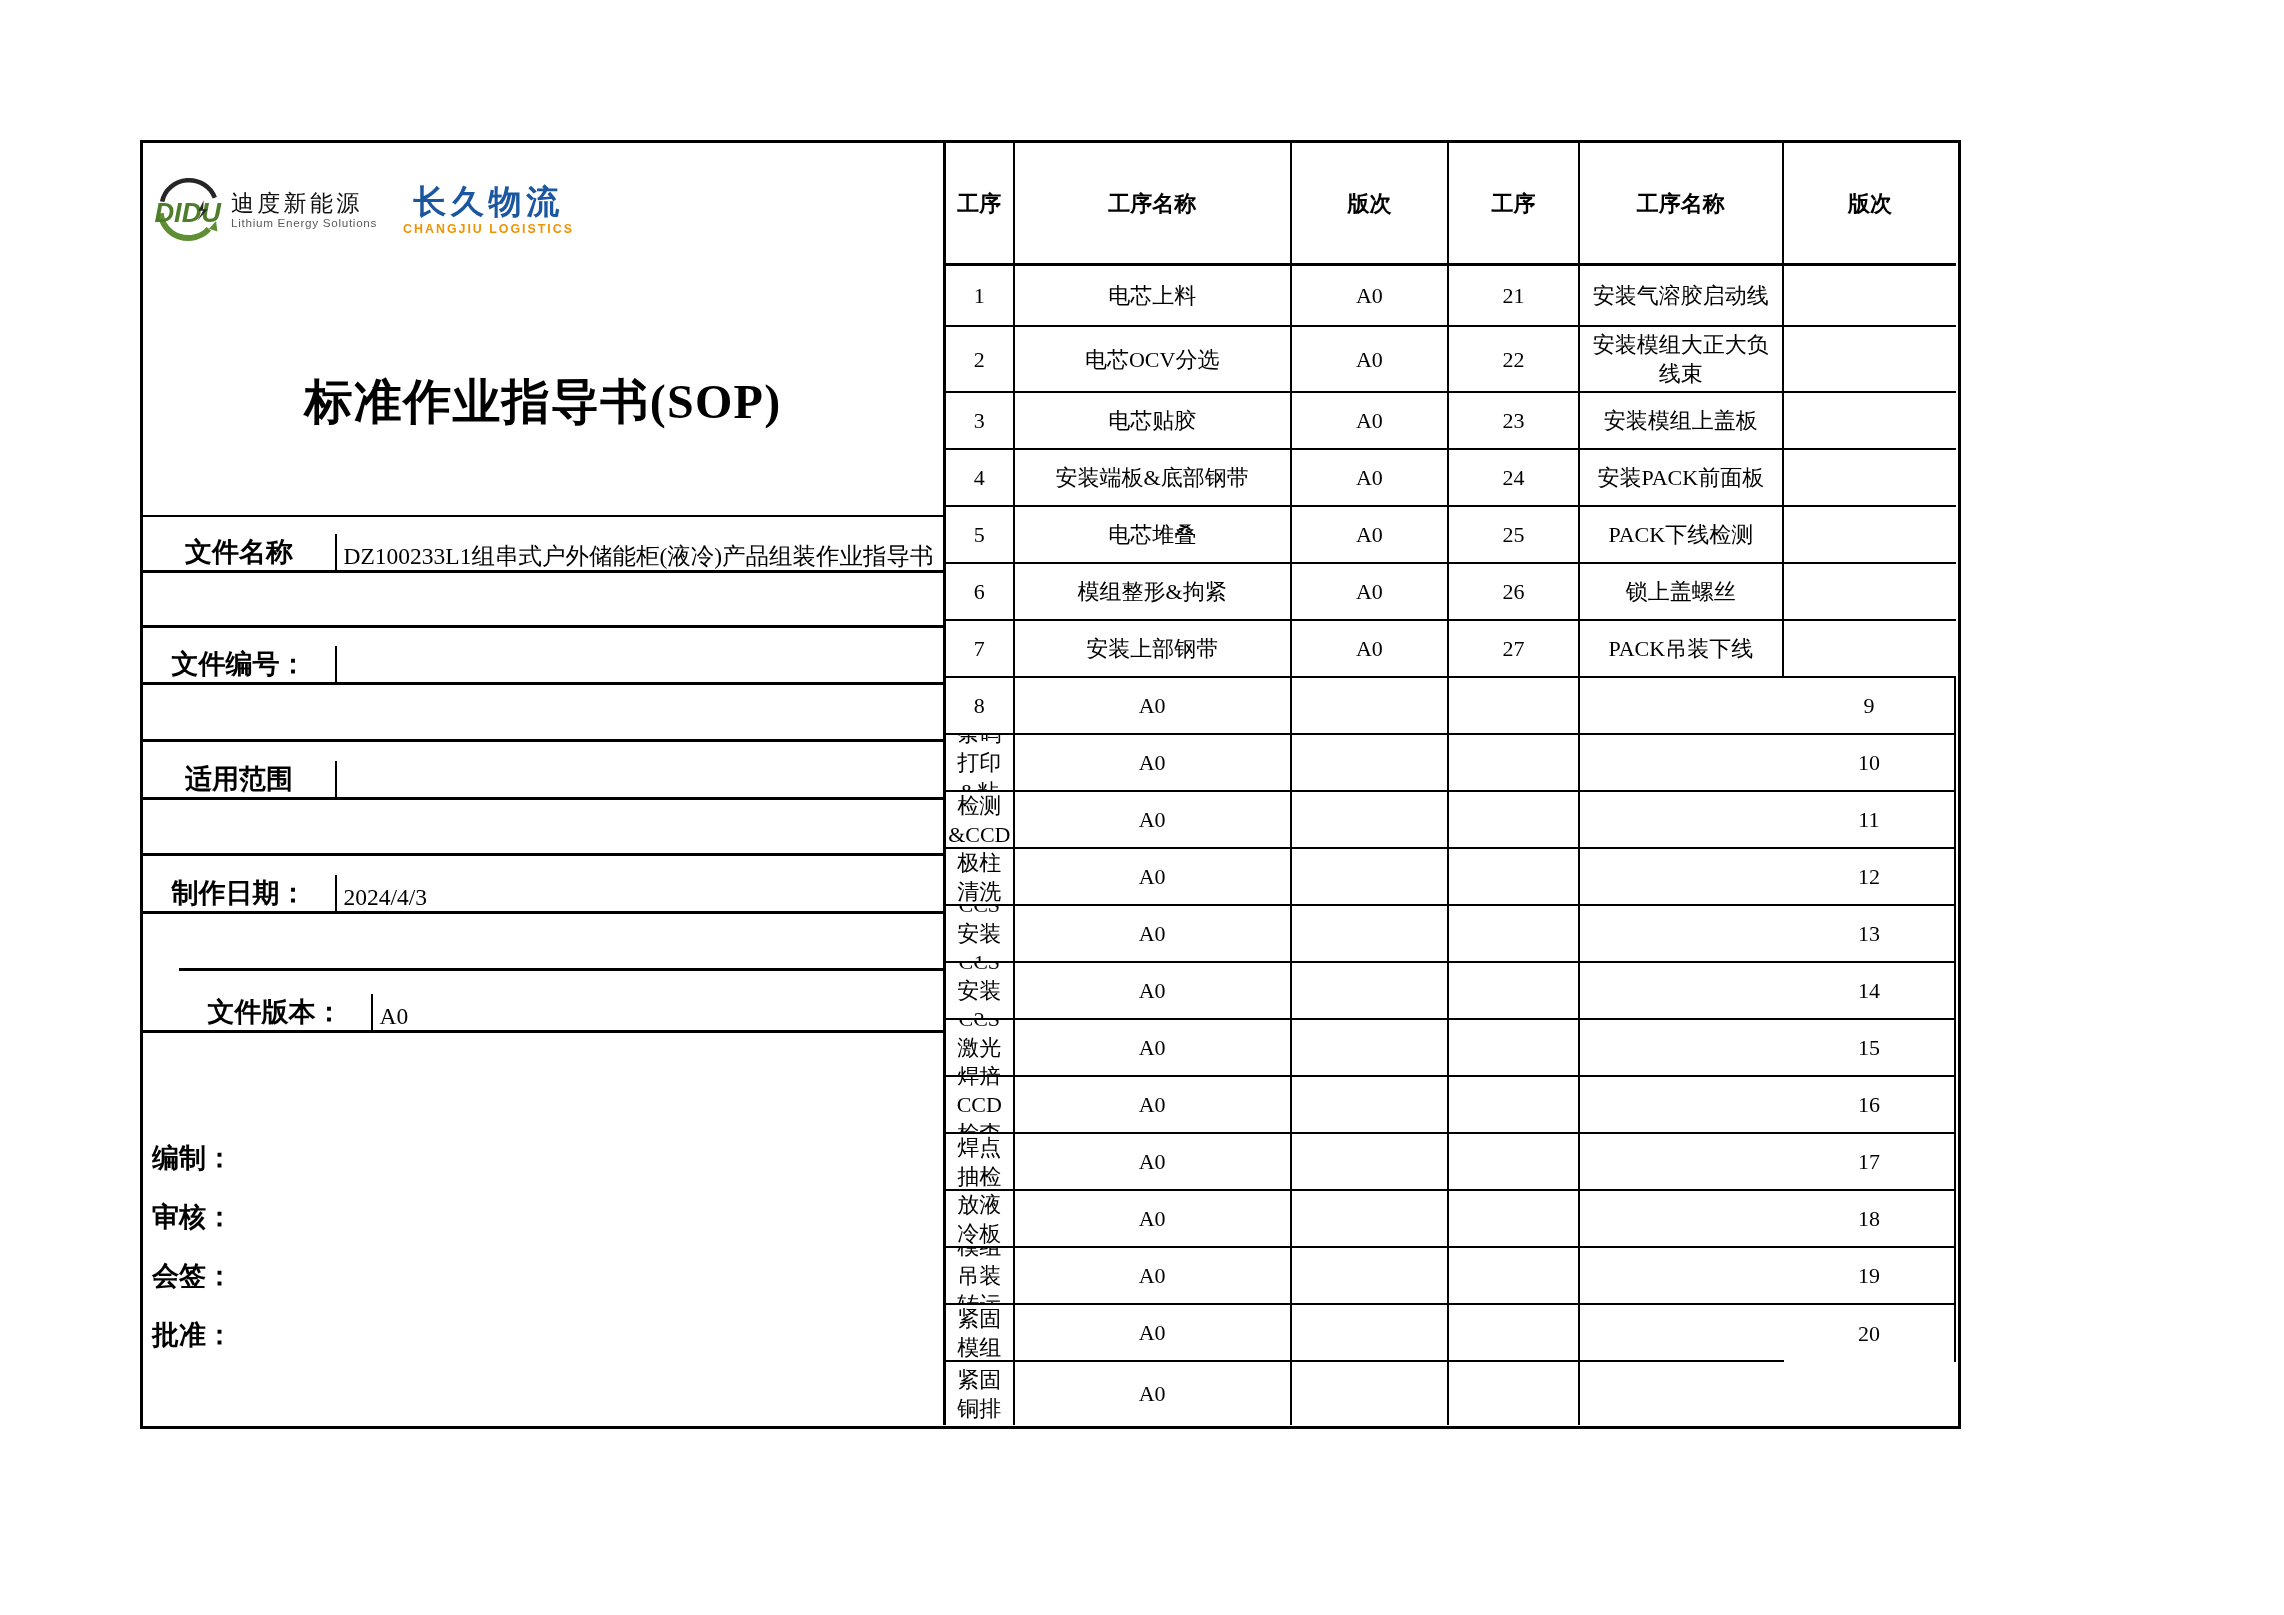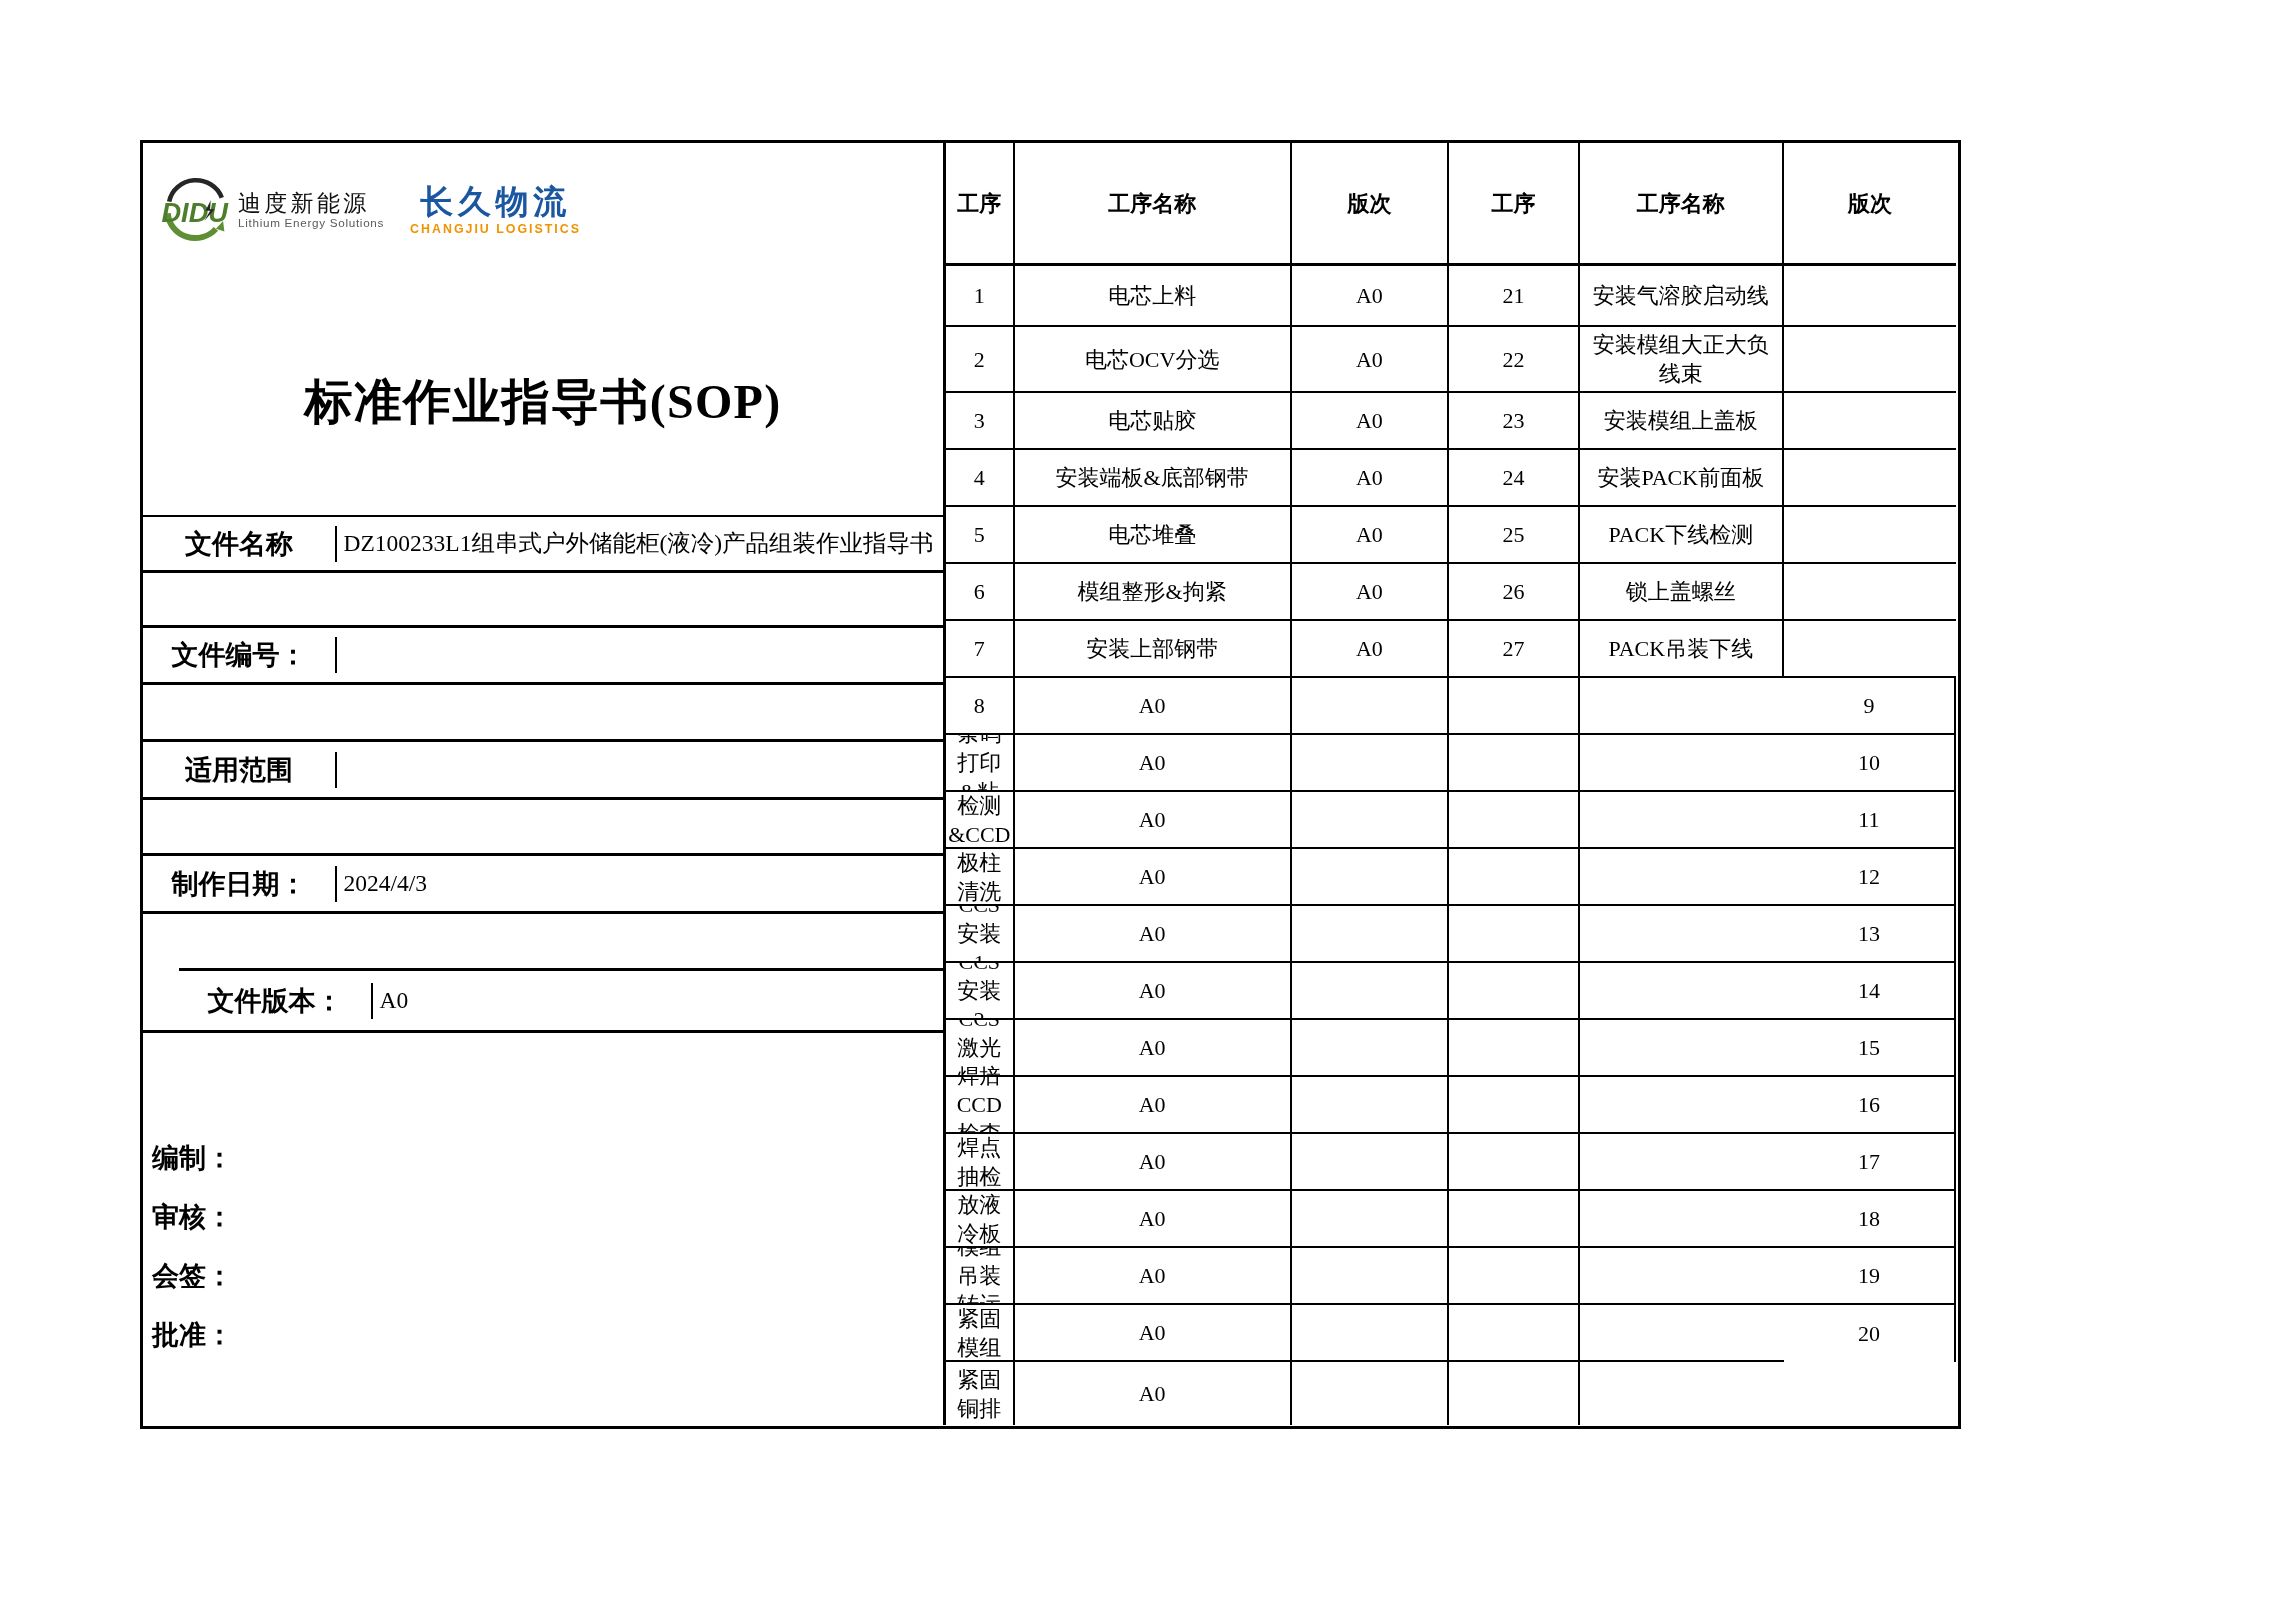--- a/index.html
+++ b/index.html
@@ -4,36 +4,36 @@
 <style>
   html,body{margin:0;padding:0;background:#fff;}
   .page{position:relative;width:2284px;height:1616px;background:#ffffff;overflow:hidden;
         font-family:"Liberation Serif","DejaVu Serif",serif;color:#000;}
   .sheet{position:absolute;left:140px;top:140px;width:1821px;height:1289px;
          border:3.9px solid #000;box-sizing:border-box;}
 
   
   .left-panel{position:absolute;left:0;top:0;width:800px;height:1282px;display:flex;flex-direction:column;}
   .title-cell{position:relative;height:372px;box-sizing:border-box;}
-  .logos{position:absolute;left:17px;top:26px;height:81px;display:flex;align-items:center;}
+  .logos{position:absolute;left:10px;top:26px;height:81px;display:flex;align-items:center;}
   .didu{display:flex;align-items:center;gap:9px;}
   .didu-mark{width:69px;height:74px;}
   .didu-cn{font-family:"Liberation Sans","DejaVu Sans",sans-serif;font-size:23px;font-weight:400;
            letter-spacing:3.3px;color:#111;line-height:26px;white-space:nowrap;}
   .didu-en{font-family:"Liberation Sans","DejaVu Sans",sans-serif;font-size:11.7px;color:#5a5a5a;
            letter-spacing:0.7px;white-space:nowrap;}
   .cj{margin-left:26px;display:flex;flex-direction:column;}
   .cj-cn{font-family:"Liberation Sans","DejaVu Sans",sans-serif;font-size:33px;font-weight:bold;
          color:#1b56a0;letter-spacing:4.6px;line-height:37px;white-space:nowrap;text-align:center;}
   .cj-en{font-family:"Liberation Sans","DejaVu Sans",sans-serif;font-size:12.4px;font-weight:bold;
          color:#ef9300;letter-spacing:2px;margin-top:2.6px;white-space:nowrap;}
   .doc-title{position:absolute;left:0;top:226px;width:100%;text-align:center;
              font-size:48px;font-weight:bold;letter-spacing:1.3px;line-height:66px;white-space:nowrap;}
 
-  .lrow{display:flex;border-top:3.3px solid #000;box-sizing:border-box;align-items:center;}
+  .lrow{display:flex;border-top:3.3px solid #000;box-sizing:border-box;align-items:flex-end;}
   .lrow.thin{border-top-width:2px;}
   .llabel{width:194px;border-right:2px solid #000;box-sizing:border-box;display:flex;
           align-items:center;justify-content:center;font-size:27px;font-weight:bold;white-space:nowrap;}
   .lvalue{flex:1;display:flex;align-items:center;padding:0 3.9px 0 6.5px;font-size:23.5px;line-height:27px;}
   .lempty{flex:1;}
   .sig-cell{flex:1;border-top:3.3px solid #000;box-sizing:border-box;
             padding:96px 0 0 9px;font-size:27px;font-weight:bold;line-height:59px;}
 
   
   .right-panel{position:absolute;left:800px;top:0;width:1013px;height:1282px;

